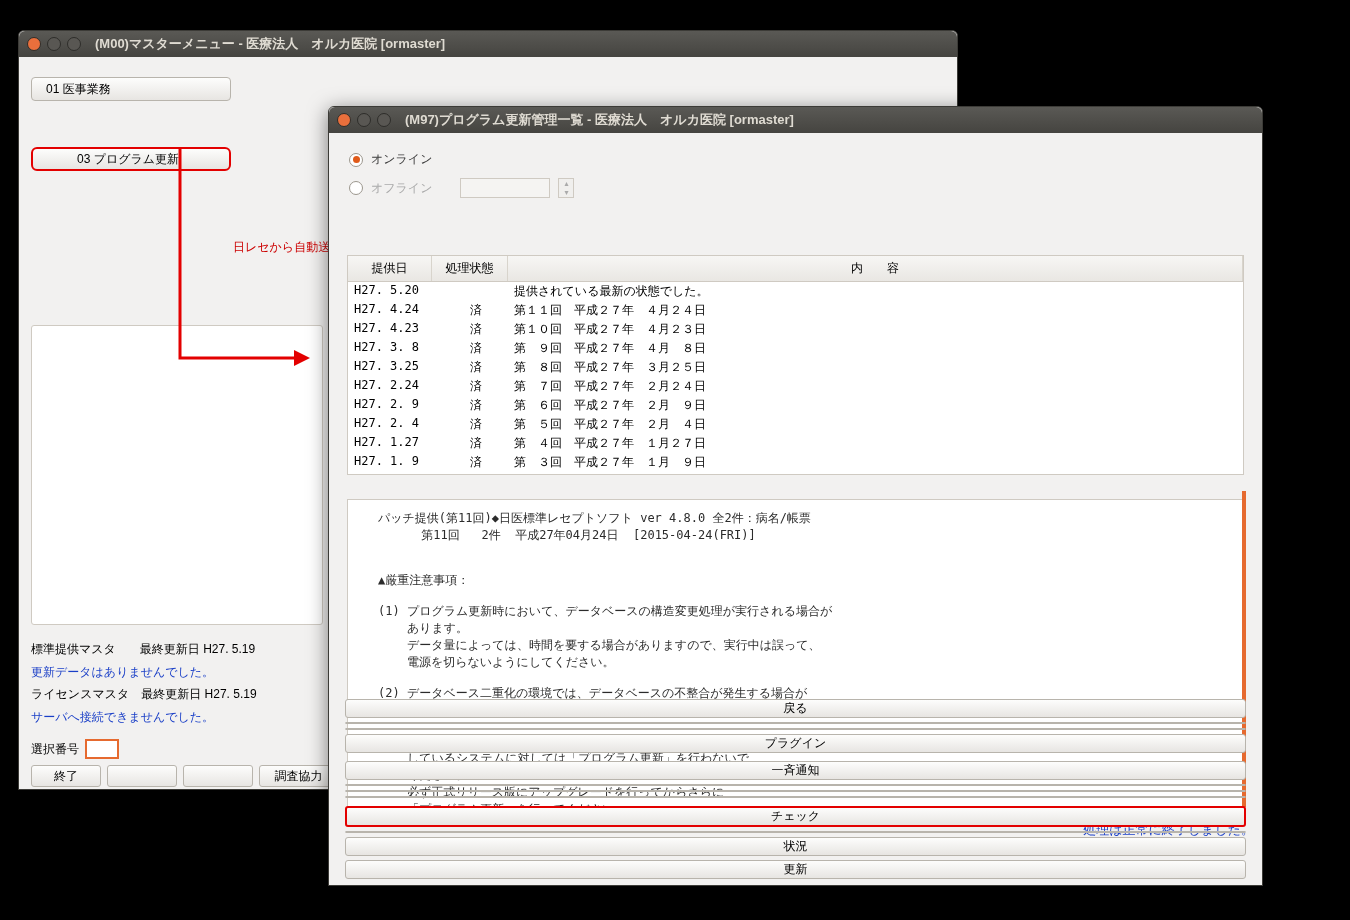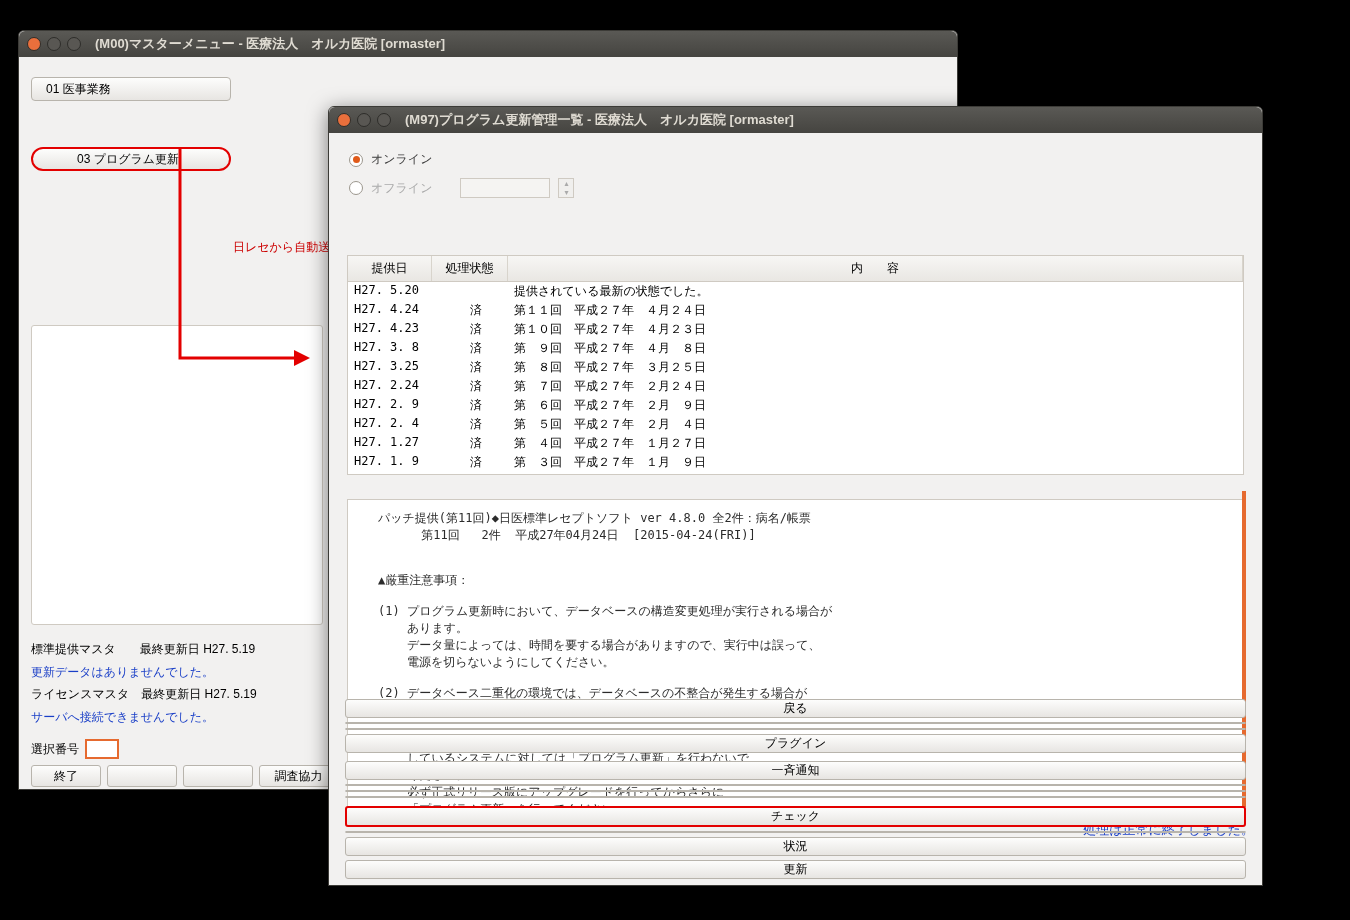--- a/index.html
+++ b/index.html
@@ -60,21 +60,21 @@
     border: 1px solid #b8b4ac;
     border-radius: 4px;
     font-size: 12px;
     text-align: left;
     padding: 0 14px;
     margin: 12px 0 0 4px;
     cursor: pointer;
   }
   .menu-btn.highlight {
     border: 2px solid #e30000;
-    border-radius: 12px;
+    border-radius: 6px;
     padding-left: 44px;
   }
   .red-note { color: #c00; font-size: 12px; }
   .white-panel {
     background: #fff;
     border: 1px solid #cfcac2;
     border-radius: 3px;
   }
   .back-body { position: relative; height: 100%; }
   .back-list {

